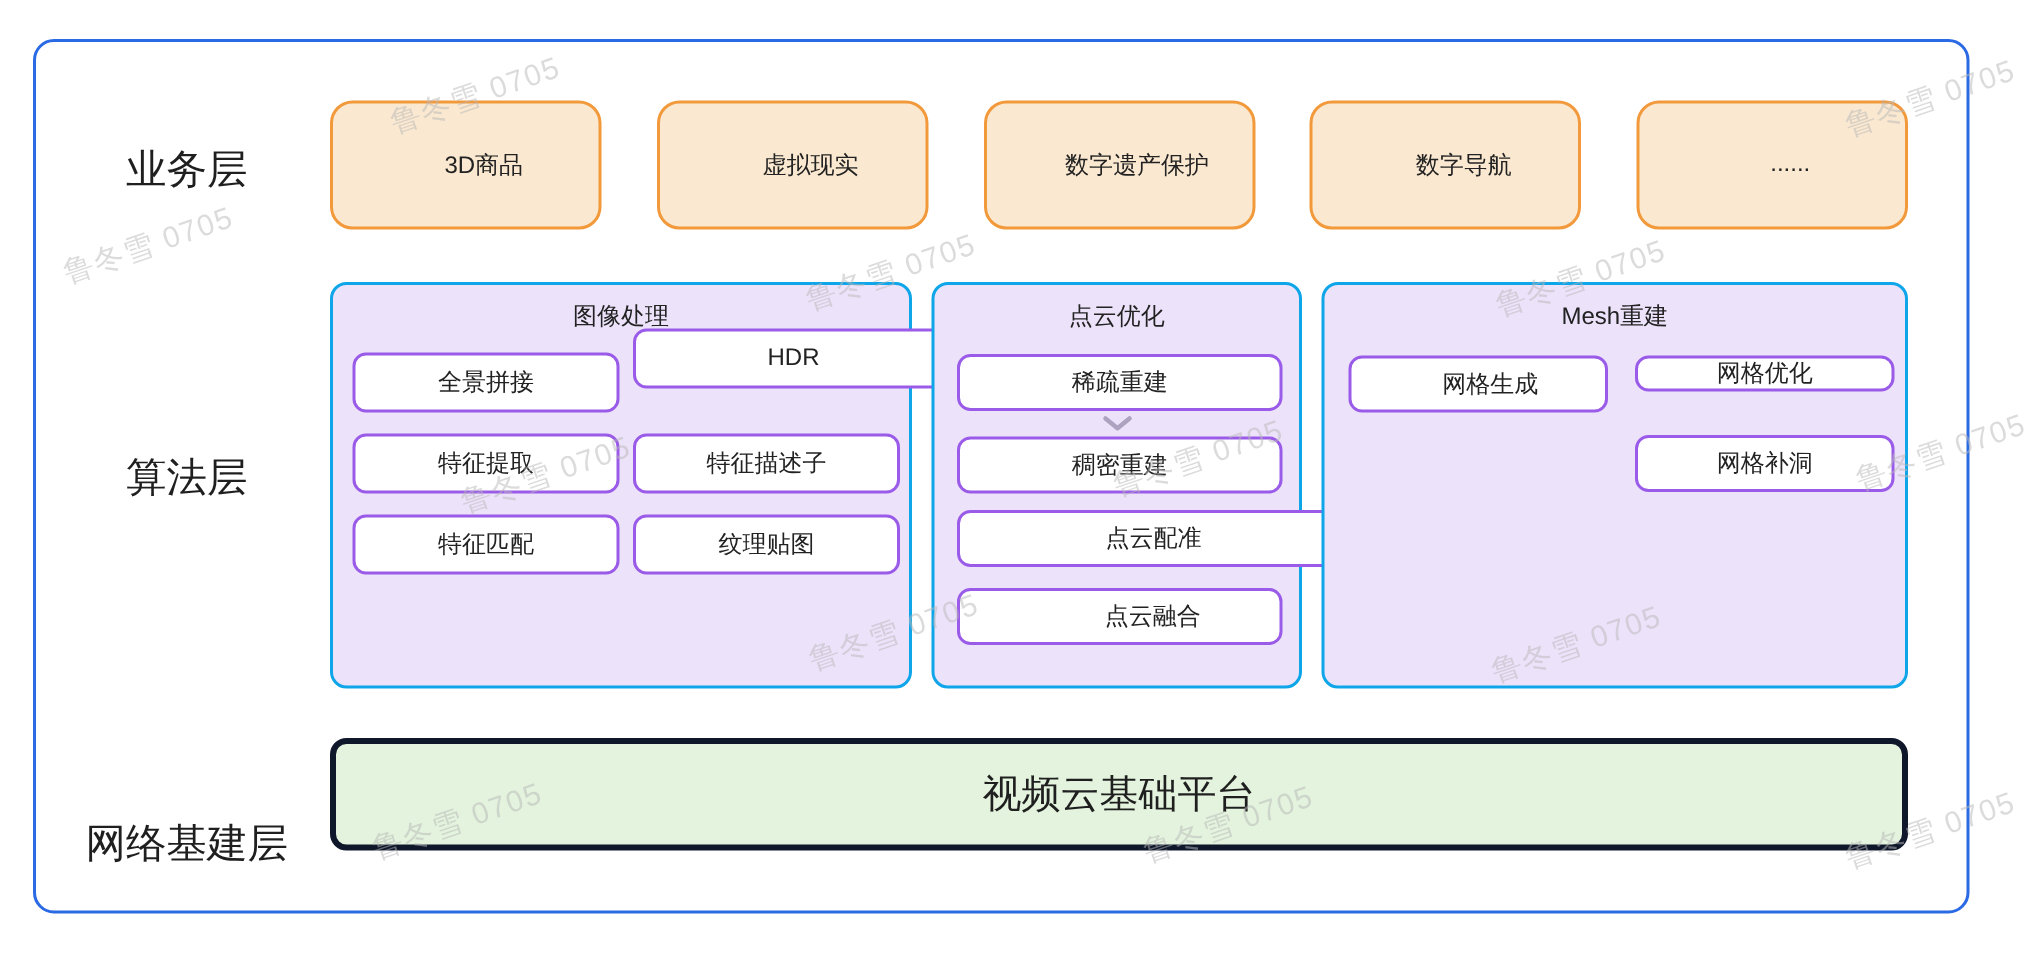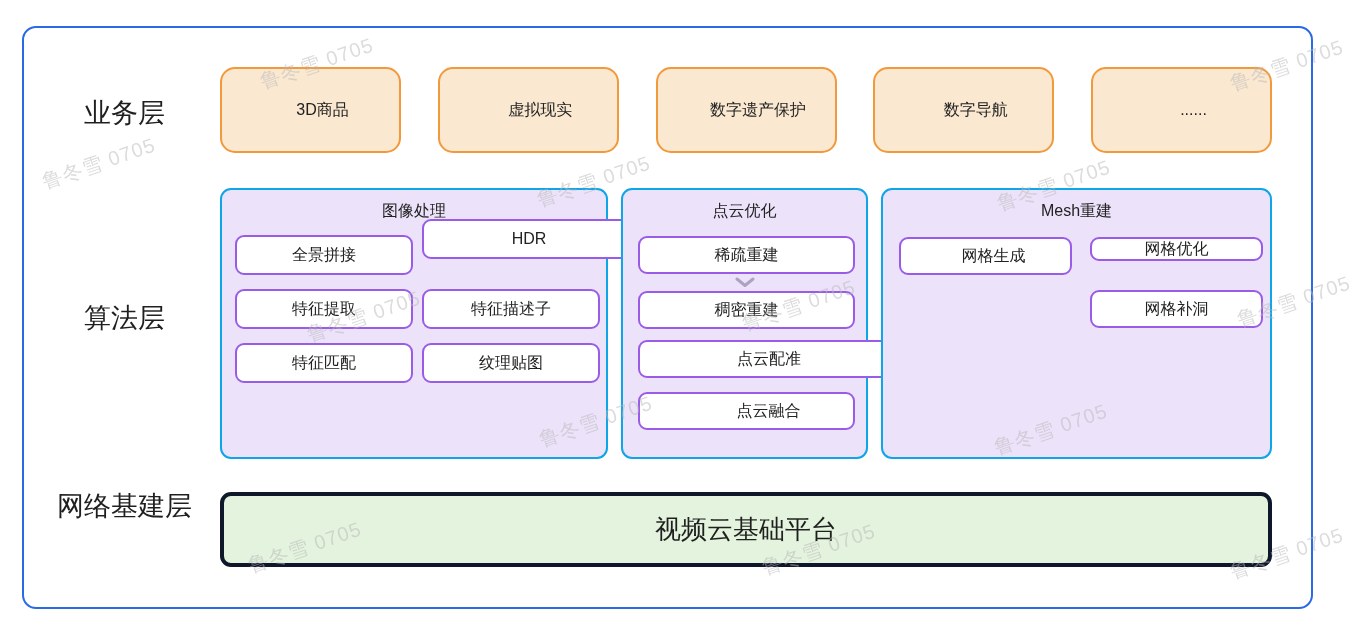--- a/index.html
+++ b/index.html
@@ -68,21 +68,21 @@
   }
 </style>
 </head>
 <body>
 
 <div id="root">
   <div class="card"></div>
 
   <div class="layer-label" style="left:84px;top:95px;">业务层</div>
   <div class="layer-label" style="left:84px;top:300px;">算法层</div>
-  <div class="layer-label" style="left:57px;top:488px;">网络基建层</div>
+  <div class="layer-label" style="left:57px;top:544px;">网络基建层</div>
 
   <div class="biz-row">
     <div class="biz-box">3D商品</div>
     <div class="biz-box">虚拟现实</div>
     <div class="biz-box">数字遗产保护</div>
     <div class="biz-box">数字导航</div>
     <div class="biz-box">......</div>
   </div>
 
   <div class="algo-row">

